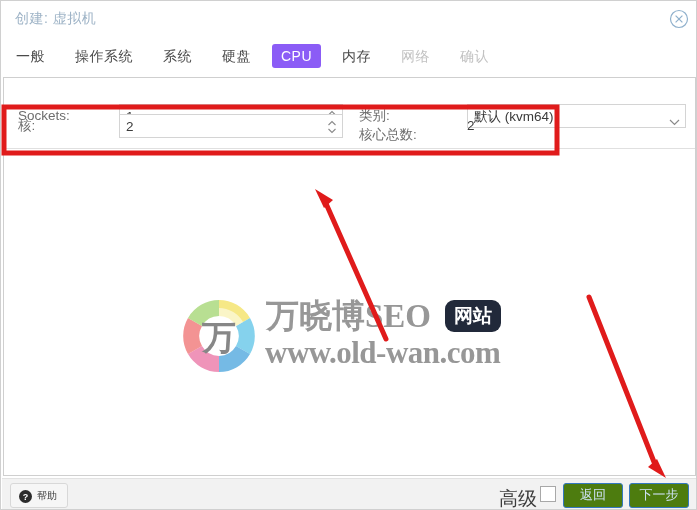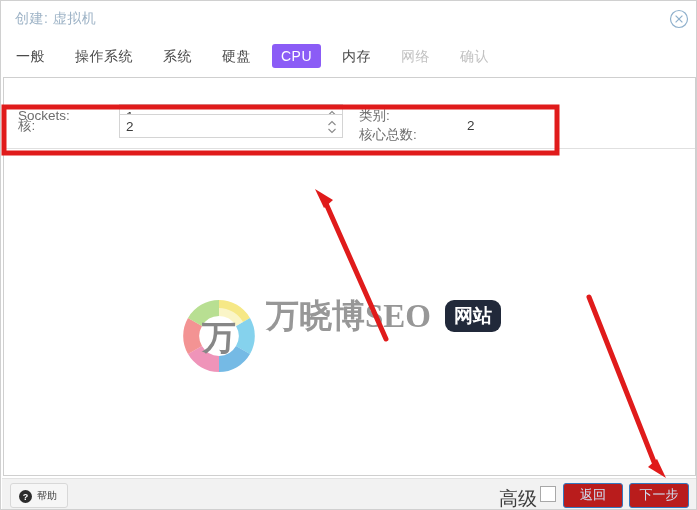--- a/index.html
+++ b/index.html
@@ -297,21 +297,21 @@
     width: 14px;
     height: 14px;
     border: 1px solid #a8a8a8;
     background: #ffffff;
     cursor: pointer;
   }
   .btn-blue {
     position: absolute;
     top: 4px;
     height: 23px;
-    background: #b91c1c;
+    background: #4d7c0f;
     border: 1px solid #3478bf;
     border-radius: 3px;
     color: #cfe3f7;
     font-size: 13px;
     line-height: 21px;
     text-align: center;
     cursor: pointer;
     white-space: nowrap;
   }
   .btn-back { right: 74px; width: 58px; }
@@ -352,20 +352,28 @@
         <div class="val">1</div>
         <div class="spinner">
           <svg width="12" height="20" viewBox="0 0 12 20">
             <polyline points="2.5,8 6,4.5 9.5,8" fill="none" stroke="#8a8a8a" stroke-width="1.1"></polyline>
             <polyline points="2.5,12 6,15.5 9.5,12" fill="none" stroke="#8a8a8a" stroke-width="1.1"></polyline>
           </svg>
         </div>
       </div>
 
       <div class="field-label lbl-type">类别:</div>
+      <div class="select-box">
+        <div class="val">默认 (kvm64)</div>
+        <div class="chev">
+          <svg width="11" height="8" viewBox="0 0 11 8">
+            <polyline points="1,2 5.5,6.5 10,2" fill="none" stroke="#8a8a8a" stroke-width="1.2"></polyline>
+          </svg>
+        </div>
+      </div>
     </div>
 
     <div class="form-row row2">
       <div class="field-label lbl-cores">核:</div>
       <div class="num-input">
         <div class="val">2</div>
         <div class="spinner">
           <svg width="12" height="20" viewBox="0 0 12 20">
             <polyline points="2.5,8 6,4.5 9.5,8" fill="none" stroke="#8a8a8a" stroke-width="1.1"></polyline>
             <polyline points="2.5,12 6,15.5 9.5,12" fill="none" stroke="#8a8a8a" stroke-width="1.1"></polyline>
@@ -389,20 +397,21 @@
             <path d="M0,36 A36,36 0 0,1 -31,18 L-17,10 A20,20 0 0,0 0,20 Z" fill="#e86ea0" opacity="0.8"></path>
             <path d="M-31,18 A36,36 0 0,1 -31,-18 L-17,-10 A20,20 0 0,0 -17,10 Z" fill="#ef6b6b" opacity="0.8"></path>
             <path d="M-31,-18 A36,36 0 0,1 0,-36 L0,-20 A20,20 0 0,0 -17,-10 Z" fill="#9fd36a" opacity="0.8"></path>
             <path d="M0,-28 A28,28 0 0,1 24,-14 L14,-8 A16,16 0 0,0 0,-16 Z" fill="#ffffff" opacity="0.55"></path>
           </g>
           <text x="43" y="56" text-anchor="middle" font-family="'Liberation Serif', serif" font-size="34" font-weight="bold" fill="#7d7d7d">万</text>
         </svg>
       </div>
       <div class="wm-main">万晓博SEO</div>
       <div class="wm-badge">网站</div>
+      <div class="wm-url">www.old-wan.com</div>
     </div>
 
   </div>
 
   <div class="footer">
     <div class="help-btn">
       <span class="help-icon">
         <svg width="13" height="13" viewBox="0 0 13 13">
           <circle cx="6.5" cy="6.5" r="6.5" fill="#2b2b2b"></circle>
           <text x="6.5" y="10" text-anchor="middle" font-family="'Liberation Sans', sans-serif" font-size="9" font-weight="bold" fill="#ffffff">?</text>

